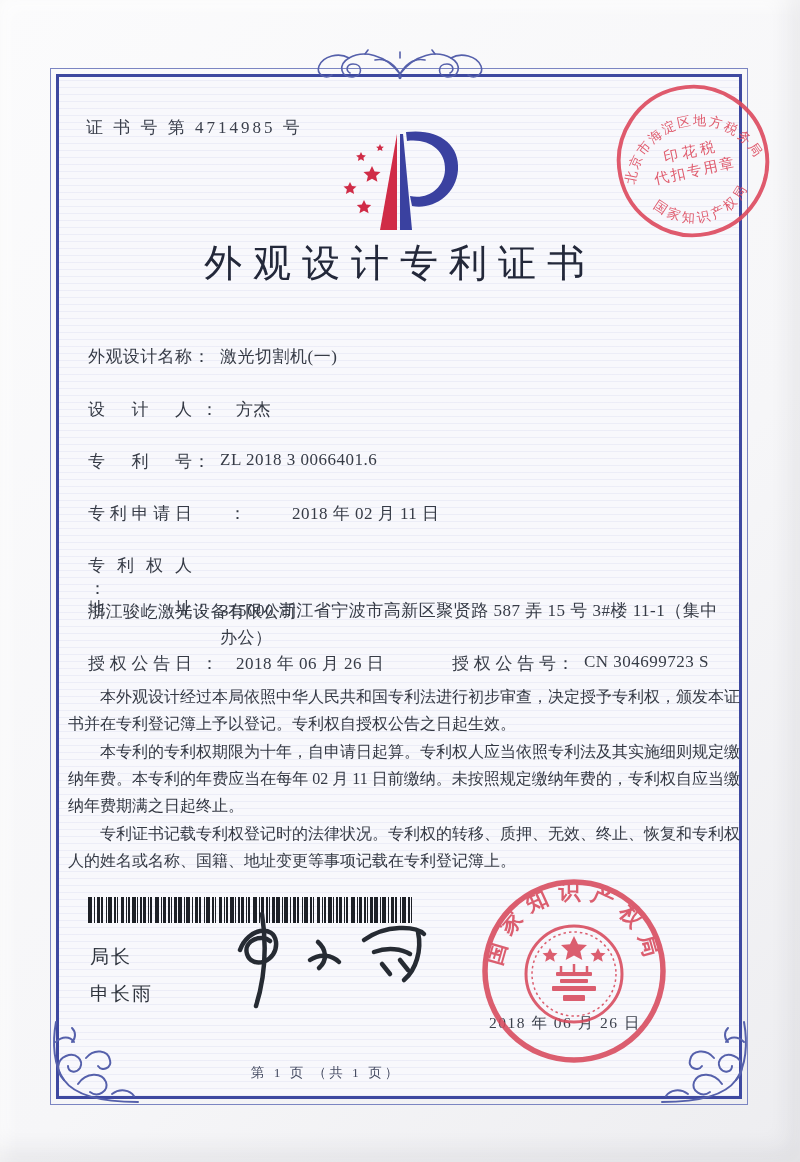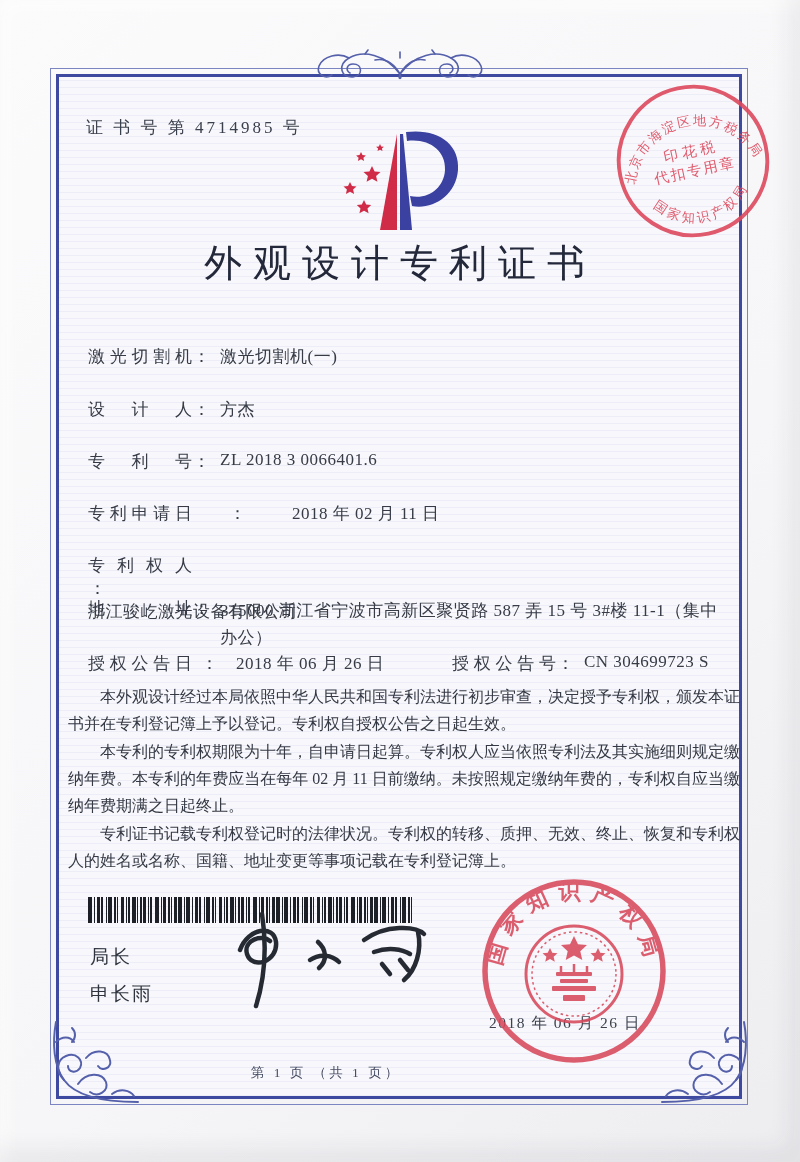--- a/index.html
+++ b/index.html
@@ -34,21 +34,21 @@
   .title { position:absolute; left:0; top:238px; width:800px; text-align:center;
     font-size:38px; letter-spacing:11px; color:#23283a; font-weight:500; }
 
   
   .frow { position:absolute; left:88px; font-size:17px; color:#363b46;
     display:flex; align-items:flex-start; white-space:nowrap; }
   .flabel { display:inline-block; width:104px; text-align:justify; text-align-last:justify; }
   .fcolon { display:inline-block; margin:0 10px 0 1px; }
   .fvalue { letter-spacing:.5px; }
   .fvalue.wrap { white-space:normal; width:498px; line-height:27px; }
-  .r1{top:345px;} .r2{top:398px;} .r3{top:450px;} .r4{top:502px;gap:36px;} .r5{top:554px;flex-direction:column;}
+  .r1{top:345px;} .r2{top:398px;gap:8px;} .r3{top:450px;} .r4{top:502px;gap:36px;} .r5{top:554px;flex-direction:column;}
   .r6{top:597px;} .r7{top:652px;gap:8px;} .r7b{left:452px; top:652px;}
 
   
   .body-text { position:absolute; left:68px; top:683px; width:672px;
     font-size:16px; line-height:27px; color:#343944; text-align:justify; }
   .body-text p { text-indent:2em; margin-bottom:1px; }
 
   
   .barcode { position:absolute; left:88px; top:897px; width:326px; height:26px; }
   .signer-title { position:absolute; left:90px; top:944px; font-size:19px; color:#2e333d;
@@ -127,21 +127,21 @@
       <path d="M22 56 l2 4.1 4.5.5 -3.4 3 1 4.4 -4.1-2.3 -4.1 2.3 1-4.4 -3.4-3 4.5-.5 Z"></path>
       <path d="M36 74 l2.2 4.5 5 .5 -3.7 3.4 1.1 4.9 -4.6-2.6 -4.6 2.6 1.1-4.9 -3.7-3.4 5-.5 Z"></path>
       <path d="M33 26 l1.5 3 3.4.4 -2.5 2.3 .7 3.3 -3.1-1.7 -3.1 1.7 .7-3.3 -2.5-2.3 3.4-.4 Z"></path>
       <path d="M52 18 l1.2 2.4 2.7.3 -2 1.8 .6 2.6 -2.5-1.4 -2.5 1.4 .6-2.6 -2-1.8 2.7-.3 Z"></path>
     </g>
   </svg>
 
   <div class="title">外观设计专利证书</div>
 
   <div class="frow r1">
-    <span class="flabel">激光切割机</span>
+    <span class="flabel">外观设计名称</span>
       <span class="fcolon">：</span>
     <span class="fvalue">激光切割机(一)</span>
   </div>
   <div class="frow r2">
     <span class="flabel">设计人</span>
       <span class="fcolon">：</span>
     <span class="fvalue">方杰</span>
   </div>
   <div class="frow r3">
     <span class="flabel">专利号</span>

